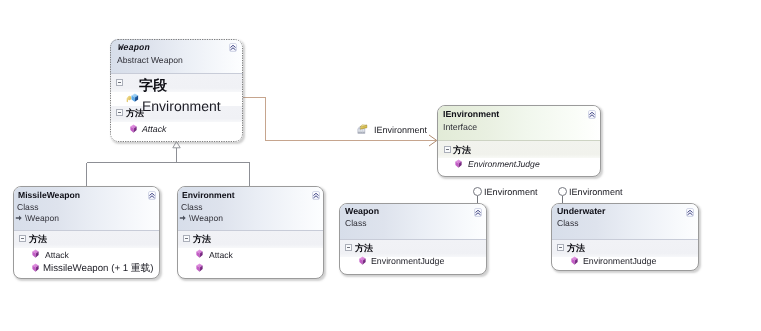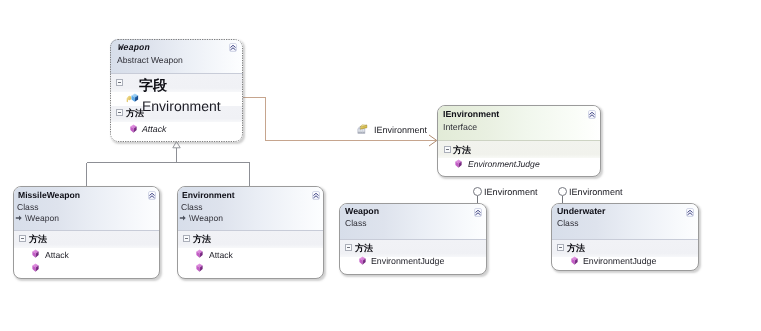--- a/index.html
+++ b/index.html
@@ -175,20 +175,21 @@
       <path d="M5.5 1.4 L8.6 3.6 L5.5 5.4 L2.4 3.6 Z" fill="url(#mA)"></path>
       <path d="M2.4 3.6 L5.5 5.4 L5.5 9.7 L2.4 7.0 Z" fill="#c45cc6"></path>
       <path d="M8.6 3.6 L8.6 7.0 L5.5 9.7 L5.5 5.4 Z" fill="url(#mB)"></path>
     </svg>
     <div class="mem" style="left:31px;top:63px;font-size:8.6px;">Attack</div>
     <svg class="ic" width="11" height="11" viewBox="0 0 11 11" style="left:16px;top:75px;">
       <path d="M5.5 1.4 L8.6 3.6 L5.5 5.4 L2.4 3.6 Z" fill="url(#mA)"></path>
       <path d="M2.4 3.6 L5.5 5.4 L5.5 9.7 L2.4 7.0 Z" fill="#c45cc6"></path>
       <path d="M8.6 3.6 L8.6 7.0 L5.5 9.7 L5.5 5.4 Z" fill="url(#mB)"></path>
     </svg>
+    <div class="mem" style="left:29px;top:75px;font-size:9.7px;">MissileWeapon (+ 1 重载)</div>
   </div>
 
   <div class="node" style="left:177px;top:186px;width:147px;height:93px;">
     <div class="hdr" style="height:44px;"></div>
     <div class="band" style="top:44px;height:17px;"></div>
     <div class="title" style="left:4px;top:3px;font-size:8.6px;">Environment</div>
     <div class="kind" style="left:3px;top:15px;font-size:8.6px;">Class</div>
     <svg class="ic" width="10" height="10" viewBox="0 0 10 10" style="left:1px;top:26px;">
       <path d="M0.8 4.3 h3.2 v-1.7 l2.7 2.4 -2.7 2.4 v-1.7 h-3.2 z" fill="#4c525e"></path>
     </svg>

